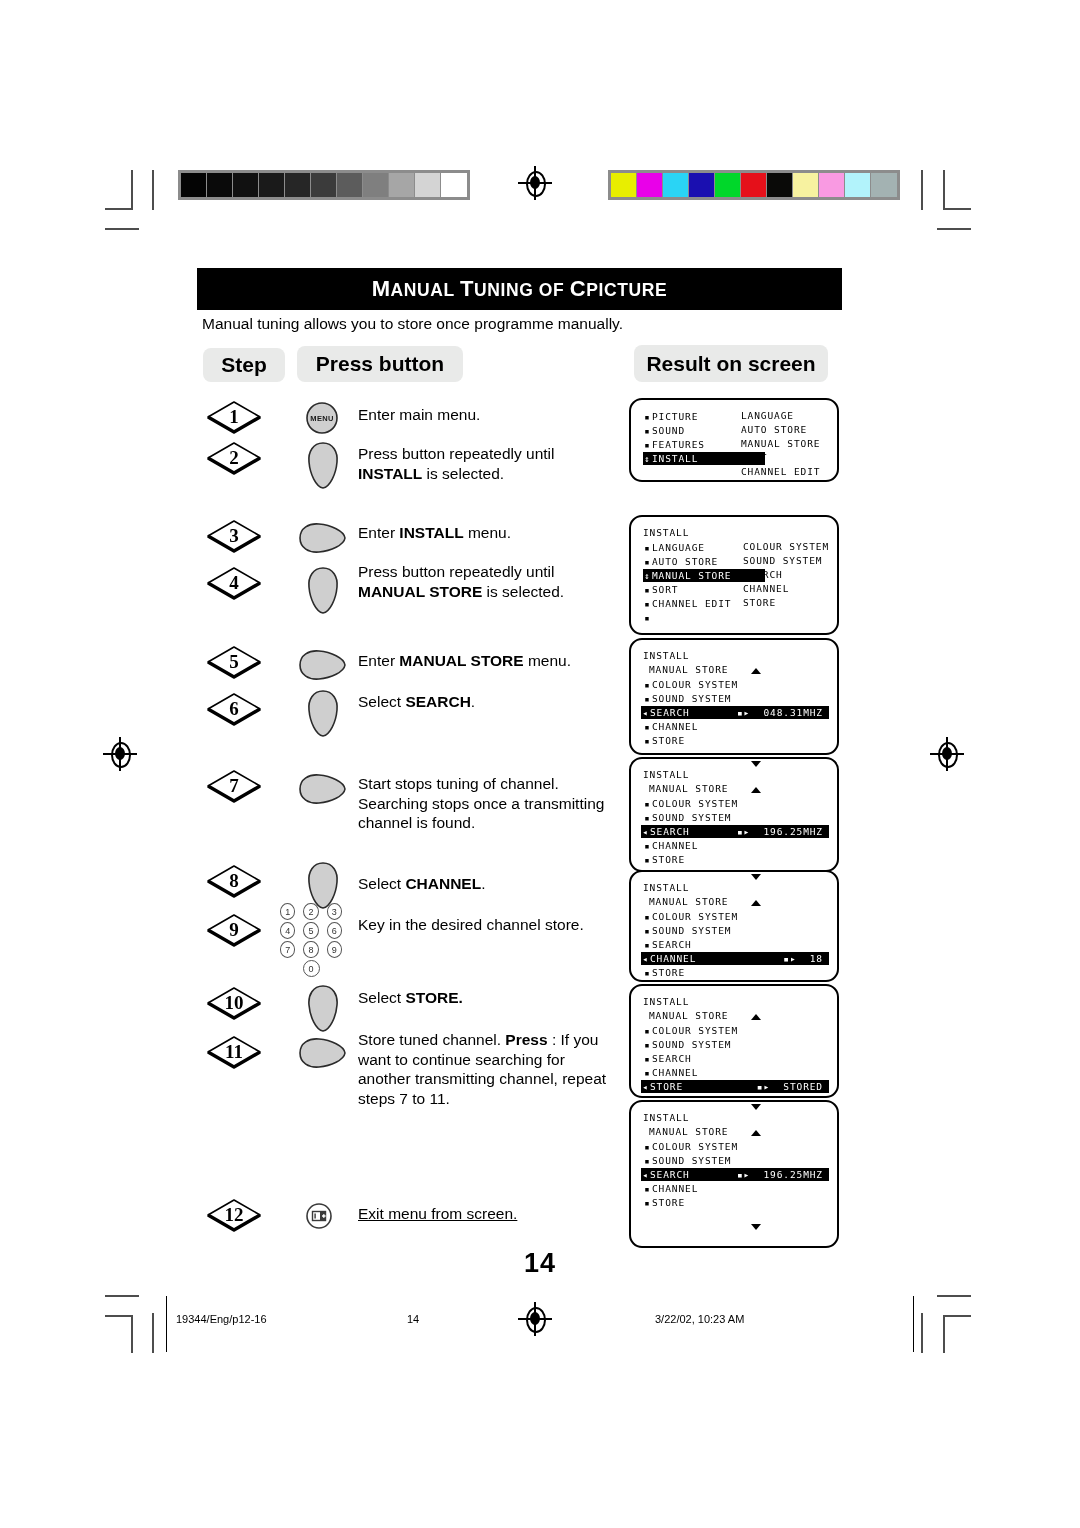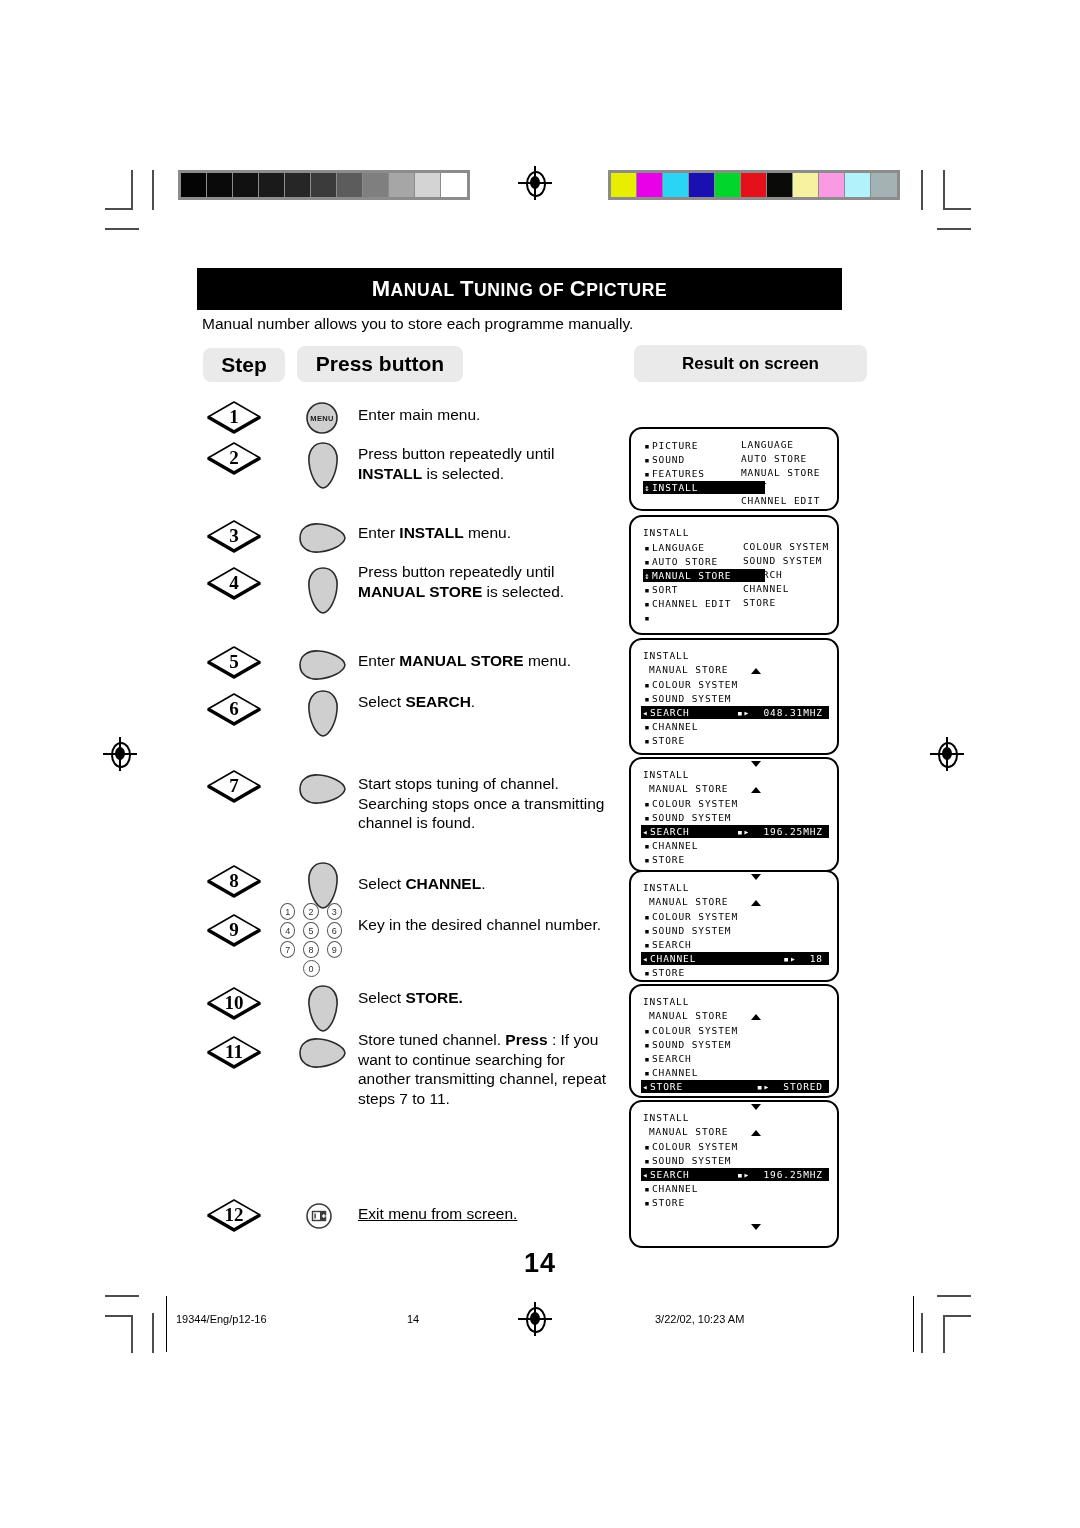--- a/index.html
+++ b/index.html
@@ -90,21 +90,21 @@
     background: #e9eae9;
     border-radius: 8px;
     display: flex;
     align-items: center;
     justify-content: center;
     font-weight: bold;
     color: #000;
   }
   #pill-step   { left: 203px; top: 348px; width: 82px; height: 34px; font-size: 21px; }
   #pill-press  { left: 297px; top: 346px; width: 166px; height: 36px; font-size: 21px; }
-  #pill-result { left: 634px; top: 345px; width: 233px; height: 37px; font-size: 17px; }
+  #pill-result { left: 634px; top: 345px; width: 194px; height: 37px; font-size: 21px; }
 
   .diamond {
     position: absolute;
     width: 56px; height: 34px;
   }
   .diamond svg { display: block; }
   .diamond .num {
     position: absolute;
     left: 0; top: 0; width: 56px; height: 34px;
     display: flex; align-items: center; justify-content: center;
@@ -292,21 +292,21 @@
     <div class="swatch" style="background: rgb(247, 242, 160);"></div>
     <div class="swatch" style="background: rgb(249, 154, 226);"></div>
     <div class="swatch" style="background: rgb(178, 243, 251);"></div>
     <div class="swatch" style="background: rgb(163, 178, 178);"></div>
   </div>
 
 <div class="title-banner">
   <span id="title-render"><span class="t-big">M</span><span class="t-small">ANUAL </span><span class="t-big">T</span><span class="t-small">UNING OF </span><span class="t-big">C</span><span class="t-small">PICTURE</span></span>
 </div>
 
-<div class="intro-line">Manual number allows you to store each programme manually.</div>
+<div class="intro-line">Manual tuning allows you to store once programme manually.</div>
 
 <div class="pill" id="pill-step">Step</div>
 <div class="pill" id="pill-press">Press button</div>
 <div class="pill" id="pill-result">Result on screen</div>
 
 <div id="steps-container">
     <div class="diamond" style="left: 206px; top: 400px;">
       <svg width="56" height="34" viewBox="0 0 56 34">
         <path d="M28 2 L54 17 L28 32 L2 17 Z" fill="#ffffff" stroke="#000000" stroke-width="1.6" stroke-linejoin="round"></path>
         <path d="M2 17 L28 32 L54 17" fill="none" stroke="#000000" stroke-width="3.4" stroke-linejoin="round"></path>
@@ -431,21 +431,21 @@
       </div>
       <div class="krow">
         <div class="key">7</div>
         <div class="key">8</div>
         <div class="key">9</div>
       </div>
       <div class="krow last">
         <div class="key">0</div>
       </div>
     </div>
-    <div class="step-text" style="left: 358px; top: 915px; width: 260px;">Key in the desired channel number.</div>
+    <div class="step-text" style="left: 358px; top: 915px; width: 260px;">Key in the desired channel store.</div>
     <div class="diamond" style="left: 206px; top: 986px;">
       <svg width="56" height="34" viewBox="0 0 56 34">
         <path d="M28 2 L54 17 L28 32 L2 17 Z" fill="#ffffff" stroke="#000000" stroke-width="1.6" stroke-linejoin="round"></path>
         <path d="M2 17 L28 32 L54 17" fill="none" stroke="#000000" stroke-width="3.4" stroke-linejoin="round"></path>
       </svg>
       <div class="num">10</div>
     </div>
     <div class="btn-shape" style="left: 306px; top: 984px;">
       <svg width="34" height="50" viewBox="0 0 34 50">
         <path d="M17 2 C27 2 32 11 31 21 C30 33 24 46 17 47 C10 46 4 33 3 21 C2 11 7 2 17 2 Z" fill="#cfcfcf" stroke="#2b2b2b" stroke-width="1.6"></path>
@@ -479,21 +479,21 @@
         <rect x="15" y="9.5" width="5.5" height="9" fill="#3a3a3a"></rect>
         <rect x="9.4" y="11.5" width="1.4" height="5" fill="#3a3a3a"></rect>
         <rect x="17" y="13.3" width="3.6" height="1.4" fill="#ffffff"></rect>
         <rect x="18.1" y="12.2" width="1.4" height="3.6" fill="#ffffff"></rect>
       </svg>
     </div>
     <div class="step-text" style="left: 358px; top: 1204px; width: 250px; text-decoration: underline;">Exit menu from screen.</div>
   </div>
 
 <div id="screens-container">
-    <div class="tv-panel" style="top: 398px; height: 84px; width: 210px; left: 629px; margin-top: 29px;">
+    <div class="tv-panel" style="top: 398px; height: 84px; width: 210px; left: 629px;">
       <div class="osd " style="left:12px;top:10px;width:auto;height:13px;line-height:13px;"><span class="osd-bullet">▪</span><span>PICTURE</span></div>
       <div class="osd " style="left:12px;top:24px;width:auto;height:13px;line-height:13px;"><span class="osd-bullet">▪</span><span>SOUND</span></div>
       <div class="osd " style="left:12px;top:38px;width:auto;height:13px;line-height:13px;"><span class="osd-bullet">▪</span><span>FEATURES</span></div>
       <div class="osd osd-hl" style="left:12px;top:52px;width:122px;height:13px;line-height:13px;"><span class="osd-bullet">↕</span><span>INSTALL</span></div>
       <div class="osd" style="left:110px;top:10px;">LANGUAGE</div>
       <div class="osd" style="left:110px;top:24px;">AUTO STORE</div>
       <div class="osd" style="left:110px;top:38px;">MANUAL STORE</div>
       <div class="osd" style="left:110px;top:52px;">SORT</div>
       <div class="osd" style="left:110px;top:66px;">CHANNEL EDIT</div>
     </div>

